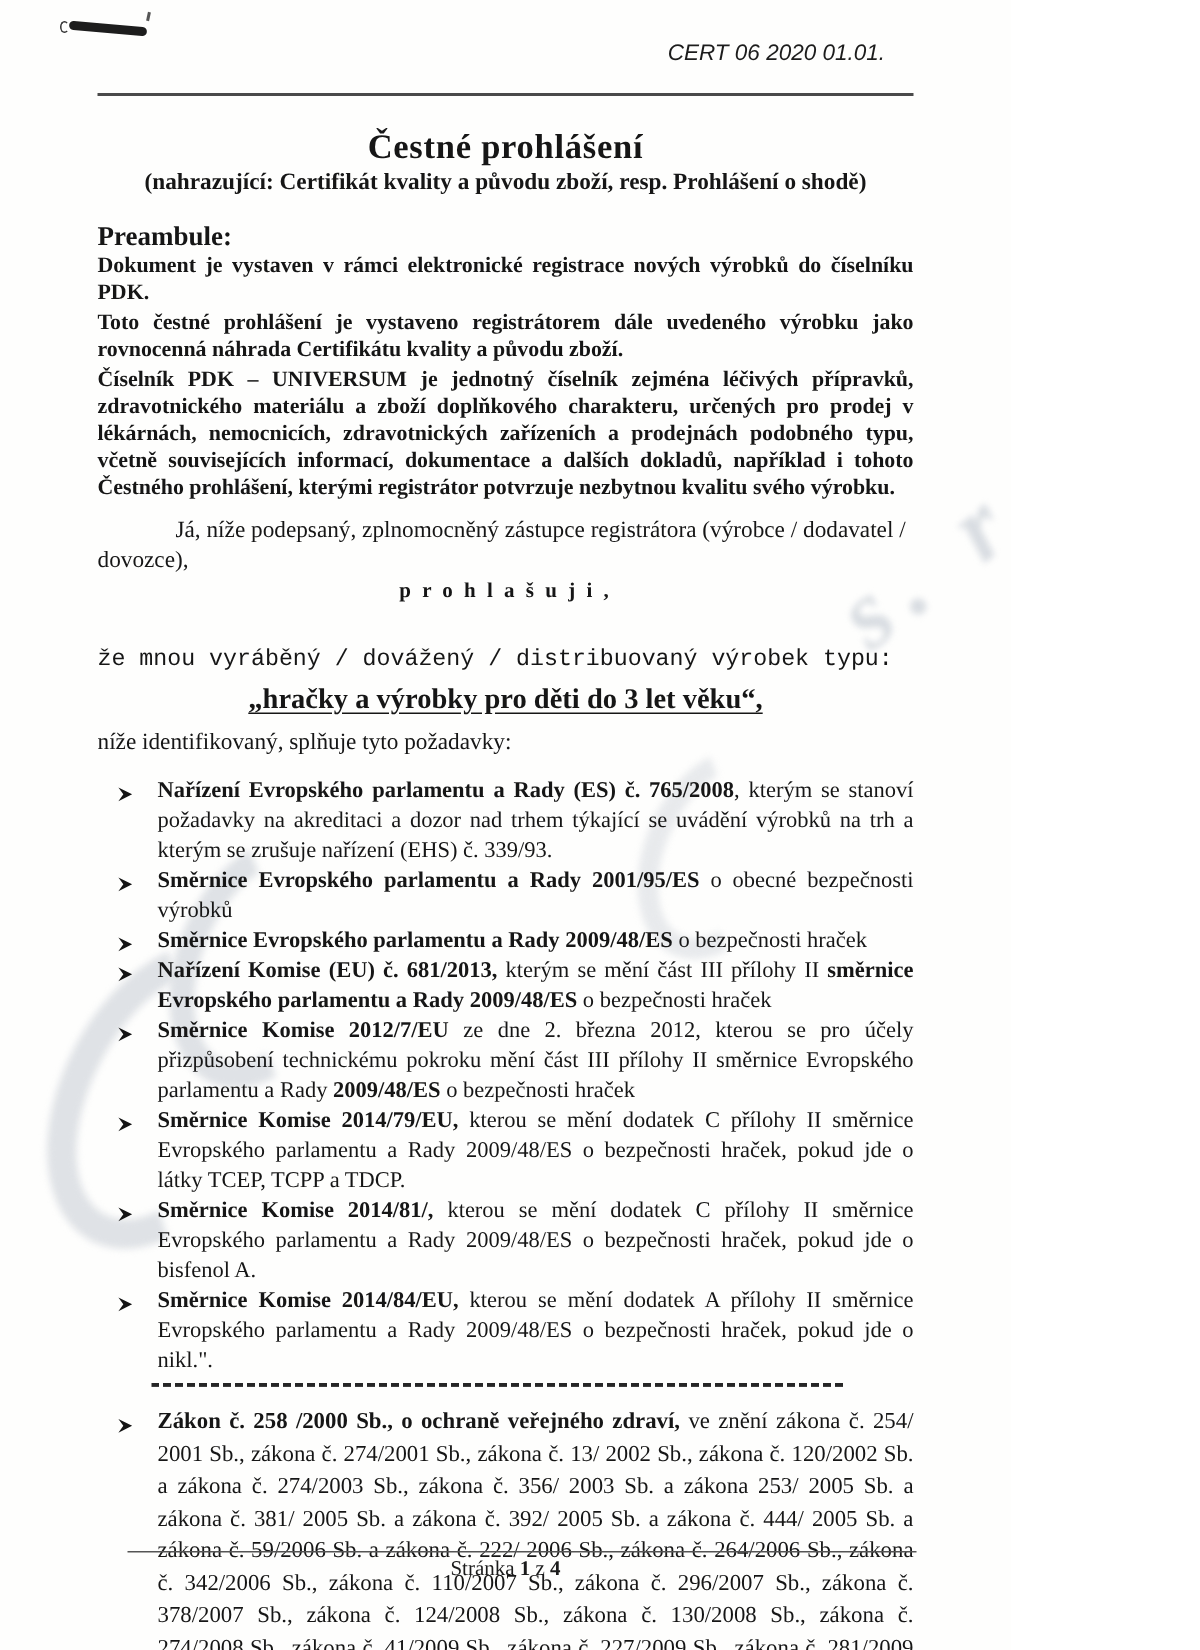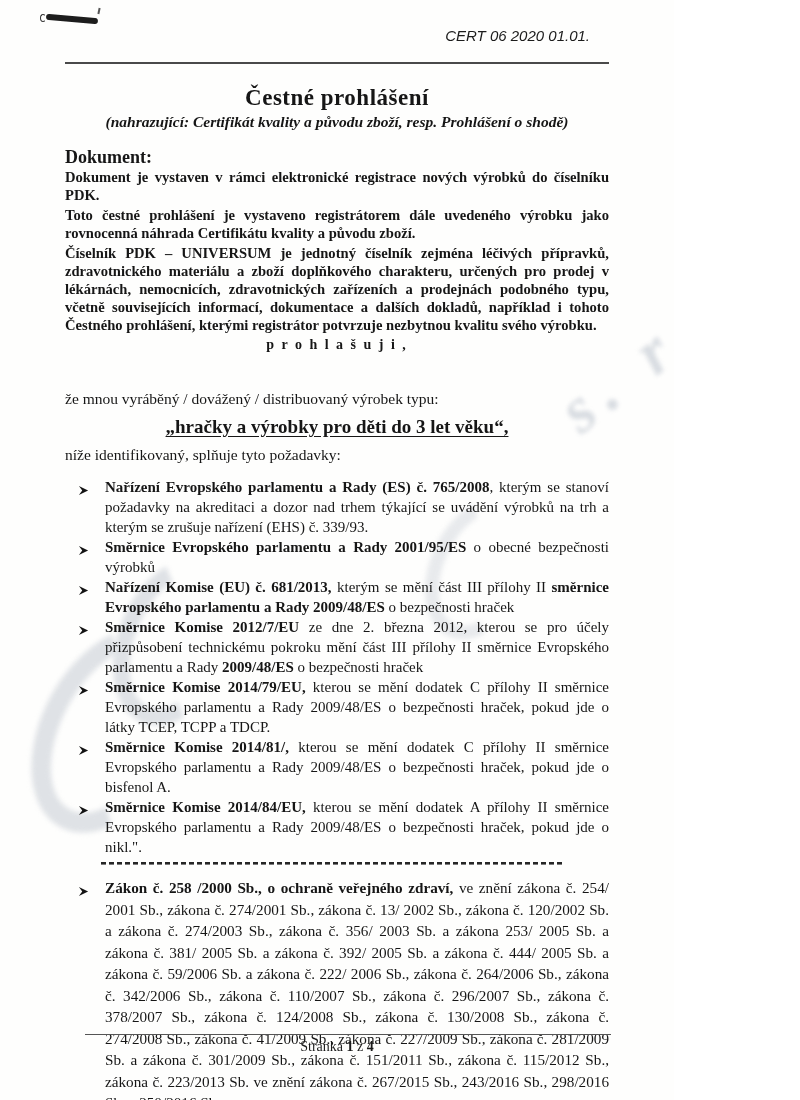--- a/index.html
+++ b/index.html
@@ -26,27 +26,27 @@
   .wm-arc2{left:118px;top:555px;width:80px;height:140px;border-width:17px;border-top-color:transparent;border-right-color:transparent;transform:rotate(22deg);}
   .wm-arc3{left:430px;top:495px;width:70px;height:120px;border-width:14px;border-top-color:transparent;border-right-color:transparent;transform:rotate(24deg);opacity:.7;}
   
   .doc-code{
     position:absolute;top:27px;right:84px;z-index:2;
     font-family:"Liberation Sans",sans-serif;font-style:italic;font-size:15px;color:#1c1c1c;
   }
   .content{position:relative;z-index:1;padding:62px 65px 0 65px;}
   .top-rule{border-top:2px solid #4a4a4a;height:0;}
   h1.title{margin:20px 0 0 0;text-align:center;font-size:23px;line-height:28px;font-weight:700;letter-spacing:.5px;}
-  .subtitle{text-align:center;font-size:15.5px;line-height:20px;font-weight:700;font-style:italic;}
+  .subtitle{text-align:center;font-size:15.5px;line-height:20px;font-weight:700;}
   h2.preamble-h{margin:16px 0 0 0;font-size:18px;line-height:18px;font-weight:700;}
   p{margin:0;}
   .pre-p{font-size:14.6px;line-height:18px;font-weight:700;text-align:justify;margin-top:2px;}
   .decl-intro{margin-top:10px;font-size:15.5px;line-height:20px;text-indent:52px;}
   .decl-word{margin-top:0;text-align:center;font-size:14px;font-weight:700;letter-spacing:2px;line-height:21px;}
-  .prod-intro{margin-top:34px;font-size:15.5px;line-height:20px;}
+  .prod-intro{margin-top:24px;font-size:15.5px;line-height:20px;font-family:Liberation Mono, monospace;}
   .prod-name{margin-top:6px;text-align:center;font-size:19px;line-height:24px;font-weight:700;text-decoration:underline;text-underline-offset:3px;}
   .req-intro{margin-top:6px;font-size:15.5px;line-height:20px;}
   ul.bullets{list-style:none;margin:12px 0 0 0;padding:0;}
   ul.bullets li{position:relative;padding-left:40px;font-size:15px;line-height:20px;text-align:justify;}
   ul.bullets.law li{font-size:15.2px;line-height:21.5px;}
   .bullet-ico{position:absolute;left:13px;top:4px;}
   b{font-weight:700;}
   .dashed{height:3px;margin:5px 46px 5px 36px;background:repeating-linear-gradient(90deg,#262626 0 5px,transparent 5px 8px);background-size:auto 2.6px;background-repeat:repeat-x;background-position:0 50%;}
   
   .footer{position:absolute;left:0;right:0;top:1034px;z-index:1;}
@@ -73,42 +73,49 @@
   </div>
 
   <div class="doc-code">CERT 06 2020 01.01.</div>
 
   <div class="content">
     <div class="top-rule"></div>
 
     <h1 class="title">Čestné prohlášení</h1>
     <div class="subtitle">(nahrazující: Certifikát kvality a původu zboží, resp. Prohlášení o shodě)</div>
 
-    <h2 class="preamble-h">Dokument:</h2>
+    <h2 class="preamble-h">Preambule:</h2>
     <p class="pre-p">Dokument je vystaven v rámci elektronické registrace nových výrobků do číselníku PDK.</p>
     <p class="pre-p">Toto čestné prohlášení je vystaveno registrátorem dále uvedeného výrobku jako rovnocenná náhrada Certifikátu kvality a původu zboží.</p>
     <p class="pre-p">Číselník PDK – UNIVERSUM je jednotný číselník zejména léčivých přípravků, zdravotnického materiálu a zboží doplňkového charakteru, určených pro prodej v lékárnách, nemocnicích, zdravotnických zařízeních a prodejnách podobného typu, včetně souvisejících informací, dokumentace a dalších dokladů, například i tohoto Čestného prohlášení, kterými registrátor potvrzuje nezbytnou kvalitu svého výrobku.</p>
 
+    <p class="decl-intro">Já, níže podepsaný, zplnomocněný zástupce registrátora (výrobce / dodavatel / dovozce),</p>
     <p class="decl-word">p r o h l a š u j i ,</p>
     <p class="prod-intro">že mnou vyráběný / dovážený  / distribuovaný výrobek typu:</p>
     <p class="prod-name">„hračky a výrobky pro děti do 3 let věku“,</p>
     <p class="req-intro">níže identifikovaný, splňuje tyto požadavky:</p>
 
     <ul class="bullets">
       <li>
         <span class="bullet-ico"><svg width="11" height="11" viewBox="0 0 12 12">
               <path d="M1 1 L11 6 L1 11 L4.6 6 Z" fill="#141414"></path>
             </svg></span>
         <b>Nařízení Evropského parlamentu a Rady (ES) č. 765/2008</b><span>, kterým se stanoví požadavky na akreditaci a dozor nad trhem týkající se uvádění výrobků na trh a kterým se zrušuje nařízení (EHS) č. 339/93.</span><b></b><span></span>
       </li>
       <li>
         <span class="bullet-ico"><svg width="11" height="11" viewBox="0 0 12 12">
               <path d="M1 1 L11 6 L1 11 L4.6 6 Z" fill="#141414"></path>
             </svg></span>
         <b>Směrnice Evropského parlamentu a Rady 2001/95/ES</b><span> o obecné bezpečnosti výrobků</span><b></b><span></span>
+      </li>
+      <li>
+        <span class="bullet-ico"><svg width="11" height="11" viewBox="0 0 12 12">
+              <path d="M1 1 L11 6 L1 11 L4.6 6 Z" fill="#141414"></path>
+            </svg></span>
+        <b>Směrnice Evropského parlamentu a Rady 2009/48/ES</b><span> o bezpečnosti hraček</span><b></b><span></span>
       </li>
       <li>
         <span class="bullet-ico"><svg width="11" height="11" viewBox="0 0 12 12">
               <path d="M1 1 L11 6 L1 11 L4.6 6 Z" fill="#141414"></path>
             </svg></span>
         <b>Nařízení Komise (EU) č. 681/2013,</b><span> kterým se mění část III přílohy II </span><b>směrnice Evropského parlamentu a Rady 2009/48/ES</b><span> o bezpečnosti hraček</span>
       </li>
       <li>
         <span class="bullet-ico"><svg width="11" height="11" viewBox="0 0 12 12">
               <path d="M1 1 L11 6 L1 11 L4.6 6 Z" fill="#141414"></path>

